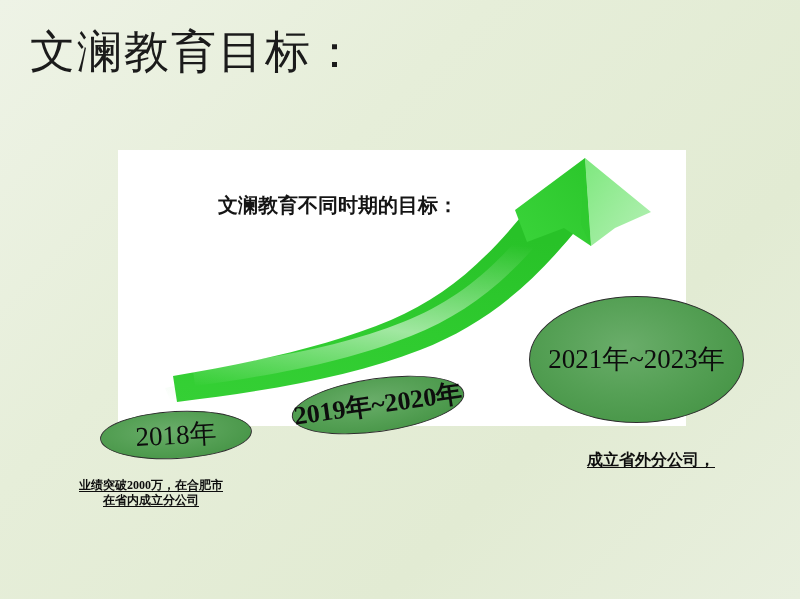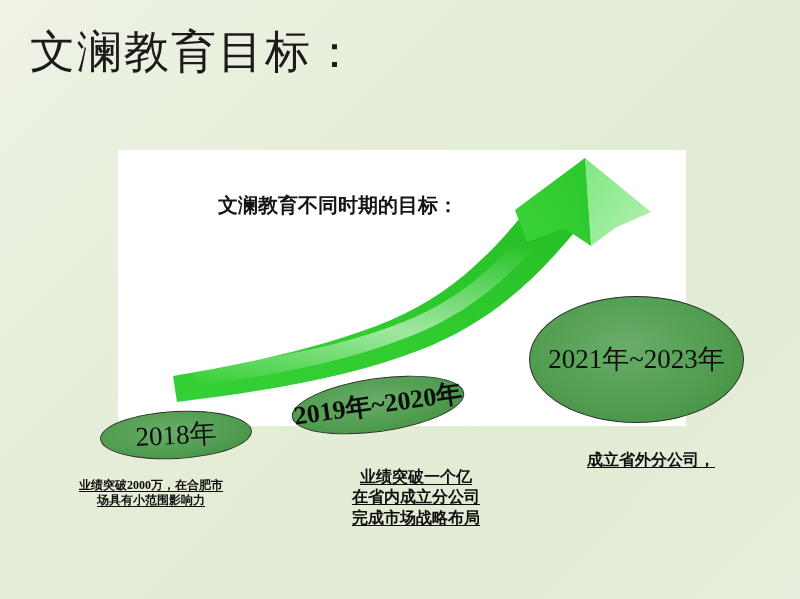--- a/index.html
+++ b/index.html
@@ -212,26 +212,21 @@
   <div id="ellipse-2019-2020" class="milestone-ellipse">
     <span class="milestone-label">2019年~2020年</span>
   </div>
 
   <div id="ellipse-2021-2023" class="milestone-ellipse">
     <span class="milestone-label">2021年~2023年</span>
   </div>
 
   <div id="caption-2018" class="caption-block">
     <span class="caption-line">业绩突破2000万，在合肥市</span>
-    <span class="caption-line">场具有小范围影响力</span>
-  </div>
-
-  <div id="caption-2019" class="caption-block">
-    <span class="caption-line">业绩突破一个亿</span>
     <span class="caption-line">在省内成立分公司</span>
-    <span class="caption-line">完成市场战略布局</span>
-  </div>
+  </div>
+
 
   <div id="caption-2021" class="caption-block">
     <span class="caption-line">成立省外分公司，</span>
   </div>
 
 </div>
 
 </body></html>

